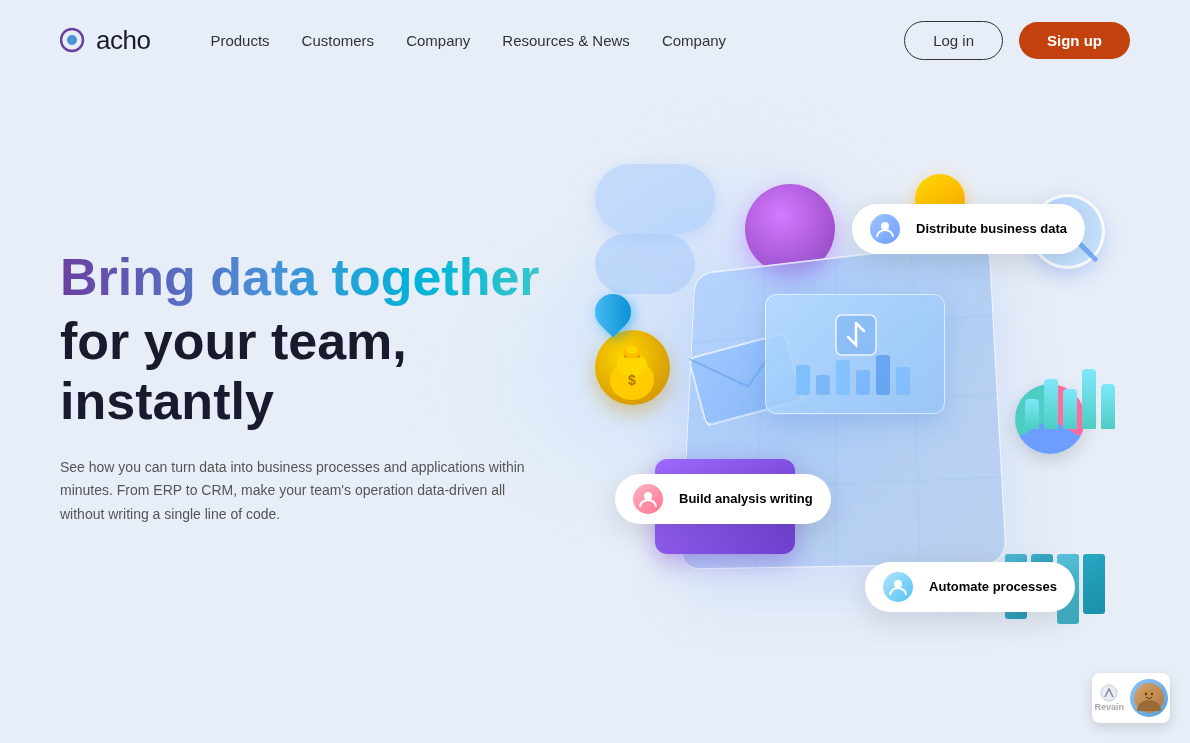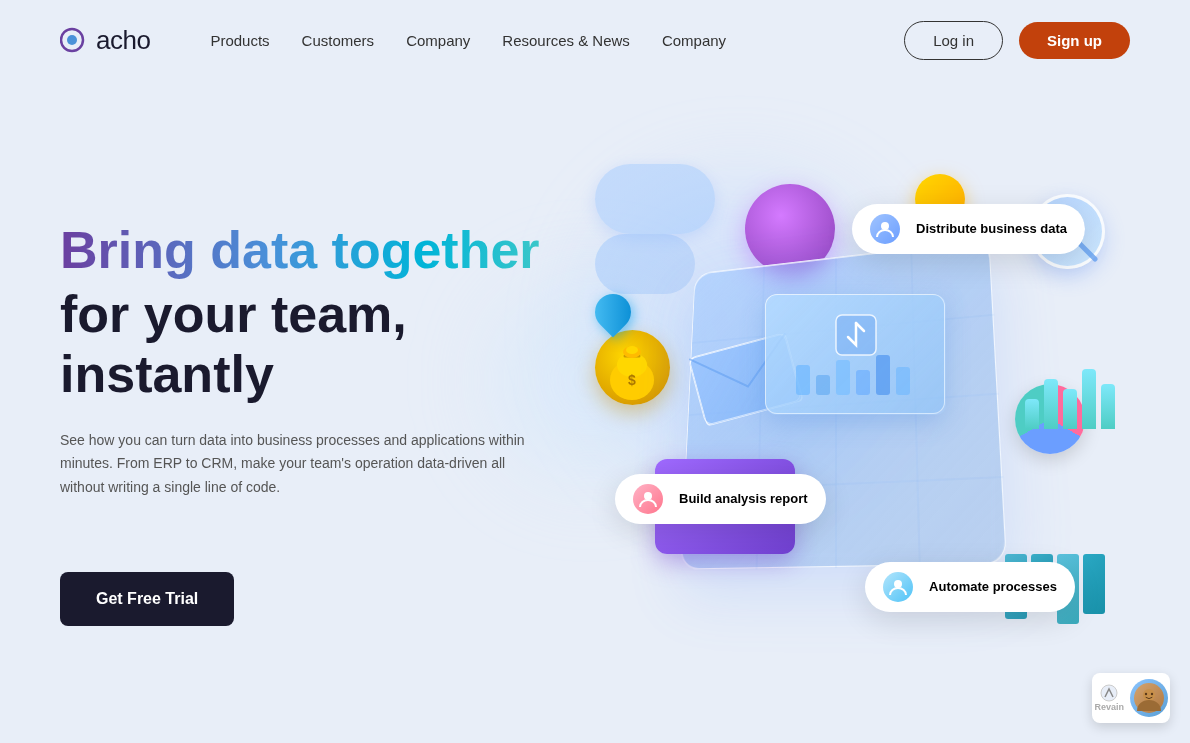--- a/index.html
+++ b/index.html
@@ -423,21 +423,20 @@
 
 <section class="hero">
 
   <div class="bg-blob" style="width:300px;height:300px;background:rgba(180,210,255,0.35);top:100px;right:300px;"></div>
   <div class="bg-blob" style="width:200px;height:200px;background:rgba(200,230,255,0.3);top:200px;right:500px;"></div>
 
   <div class="hero-left">
     <h1 class="hero-headline-gradient">Bring data together</h1>
     <h1 class="hero-headline-black">for your team, instantly</h1>
     <p class="hero-description">See how you can turn data into business processes and applications within minutes. From ERP to CRM, make your team's operation data-driven all without writing a single line of code.</p>
-    <button class="btn-trial">Get Free Trial</button>
   </div>
 
   <div class="hero-right">
     <div class="illustration-container">
 
       <div class="deco-cloud1"></div>
       <div class="deco-cloud2"></div>
 
       <div class="deco-circle deco-purple"></div>
 
@@ -536,21 +535,21 @@
         <span>Distribute business data</span>
       </div>
 
       <div class="float-item float-build">
         <div class="avatar" style="background:linear-gradient(135deg,#ffb3c6,#ff758c);">
           <svg width="20" height="20" viewBox="0 0 20 20" fill="none">
             <circle cx="10" cy="7" r="4" fill="white"></circle>
             <path d="M2 18c0-4 3.6-7 8-7s8 3 8 7" stroke="white" stroke-width="2" fill="none"></path>
           </svg>
         </div>
-        <span>Build analysis report</span>
+        <span>Build analysis writing</span>
       </div>
 
       <div class="float-item float-automate">
         <div class="avatar" style="background:linear-gradient(135deg,#b3e5fc,#4fc3f7);">
           <svg width="20" height="20" viewBox="0 0 20 20" fill="none">
             <circle cx="10" cy="7" r="4" fill="white"></circle>
             <path d="M2 18c0-4 3.6-7 8-7s8 3 8 7" stroke="white" stroke-width="2" fill="none"></path>
           </svg>
         </div>
         <span>Automate processes</span>

